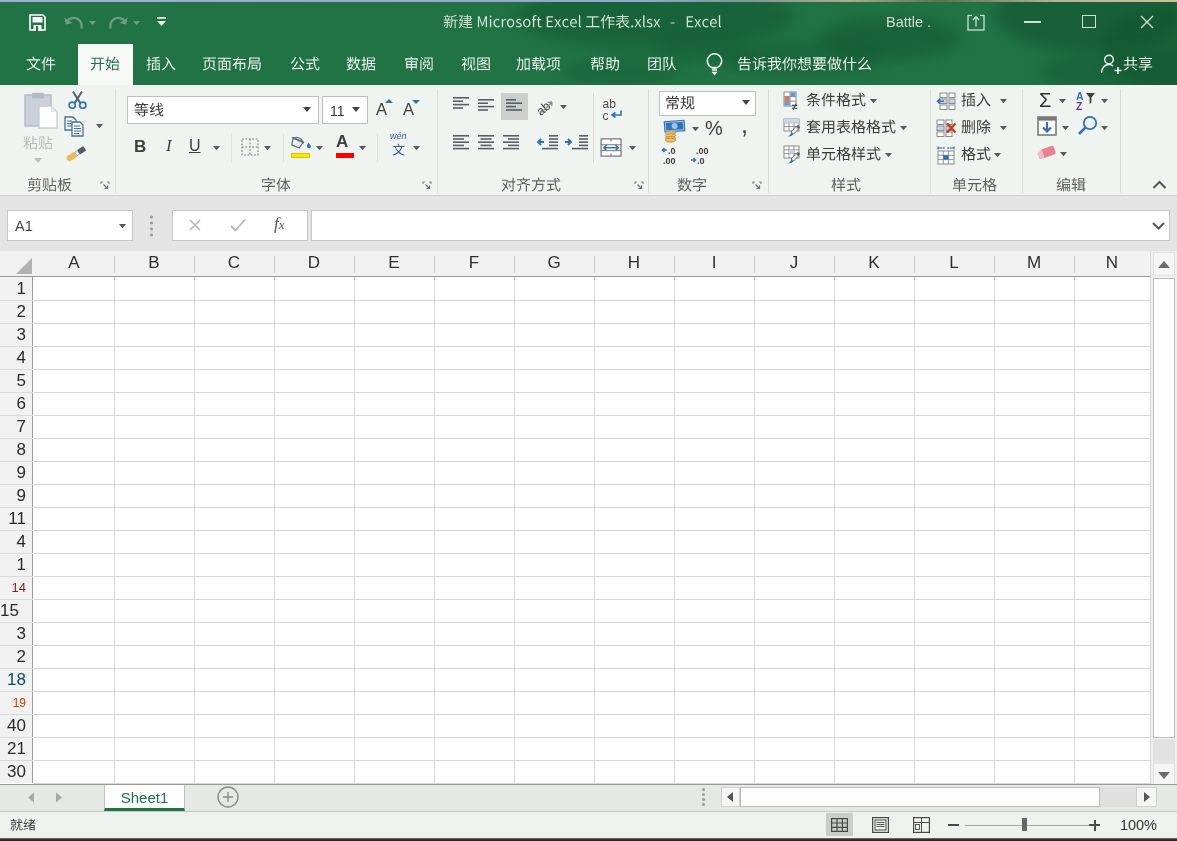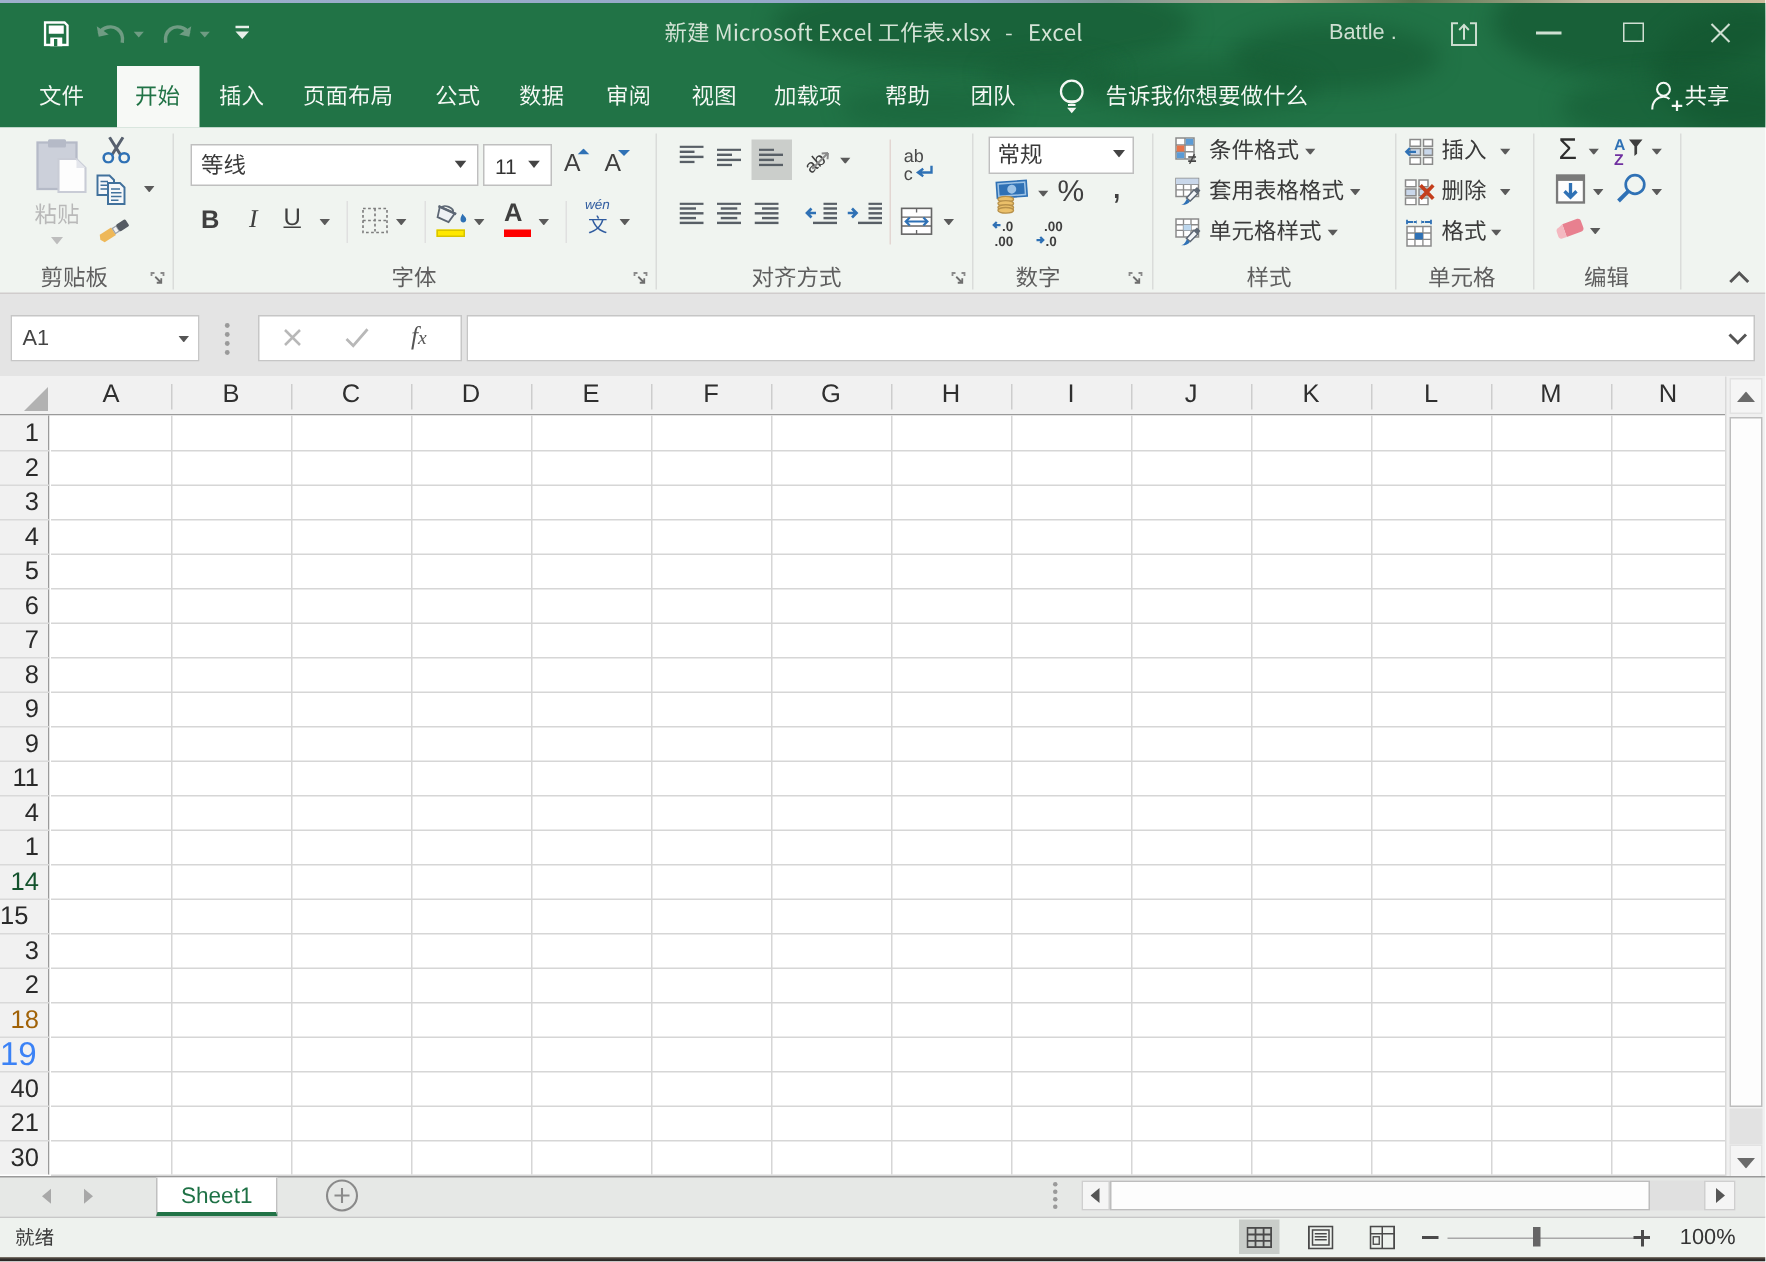--- a/index.html
+++ b/index.html
@@ -572,31 +572,31 @@
 <div class="ab" style="left:0;top:461px;width:26px;height:23px;font-size:17px;color:#2a2a2a;text-align:right;line-height:24px">9</div>
 <div class="ab" style="left:0px;top:461px;width:33px;height:1px;background:#d9d9d9"></div>
 <div class="ab" style="left:0;top:484px;width:26px;height:23px;font-size:17px;color:#2a2a2a;text-align:right;line-height:24px">9</div>
 <div class="ab" style="left:0px;top:484px;width:33px;height:1px;background:#d9d9d9"></div>
 <div class="ab" style="left:0;top:507px;width:26px;height:23px;font-size:17px;color:#2a2a2a;text-align:right;line-height:24px">11</div>
 <div class="ab" style="left:0px;top:507px;width:33px;height:1px;background:#d9d9d9"></div>
 <div class="ab" style="left:0;top:530px;width:26px;height:23px;font-size:17px;color:#2a2a2a;text-align:right;line-height:24px">4</div>
 <div class="ab" style="left:0px;top:530px;width:33px;height:1px;background:#d9d9d9"></div>
 <div class="ab" style="left:0;top:553px;width:26px;height:23px;font-size:17px;color:#2a2a2a;text-align:right;line-height:24px">1</div>
 <div class="ab" style="left:0px;top:553px;width:33px;height:1px;background:#d9d9d9"></div>
-<div class="ab" style="left:0;top:576px;width:26px;height:23px;font-size:17px;color:#14532d;text-align:right;line-height:24px">14</div>
+<div class="ab" style="left:0;top:576px;width:26px;height:23px;font-size:13px;color:#7f1d1d;text-align:right;line-height:24px">14</div>
 <div class="ab" style="left:0px;top:576px;width:33px;height:1px;background:#d9d9d9"></div>
 <div class="ab" style="left:0;top:599px;width:26px;height:23px;font-size:17px;color:#2a2a2a;line-height:24px">15</div>
 <div class="ab" style="left:0px;top:599px;width:33px;height:1px;background:#d9d9d9"></div>
 <div class="ab" style="left:0;top:622px;width:26px;height:23px;font-size:17px;color:#2a2a2a;text-align:right;line-height:24px">3</div>
 <div class="ab" style="left:0px;top:622px;width:33px;height:1px;background:#d9d9d9"></div>
 <div class="ab" style="left:0;top:645px;width:26px;height:23px;font-size:17px;color:#2a2a2a;text-align:right;line-height:24px">2</div>
 <div class="ab" style="left:0px;top:645px;width:33px;height:1px;background:#d9d9d9"></div>
-<div class="ab" style="left:0;top:668px;width:26px;height:23px;font-size:17px;color:#a16207;text-align:right;line-height:24px">18</div>
+<div class="ab" style="left:0;top:668px;width:26px;height:23px;font-size:17px;color:#0c4a6e;text-align:right;line-height:24px">18</div>
 <div class="ab" style="left:0px;top:668px;width:33px;height:1px;background:#d9d9d9"></div>
-<div class="ab" style="left:0;top:691px;width:26px;height:23px;font-size:22px;color:#3b82f6;line-height:24px">19</div>
+<div class="ab" style="left:0;top:691px;width:26px;height:23px;font-size:12px;color:#c2410c;text-align:right;line-height:24px">19</div>
 <div class="ab" style="left:0px;top:691px;width:33px;height:1px;background:#d9d9d9"></div>
 <div class="ab" style="left:0;top:714px;width:26px;height:23px;font-size:17px;color:#2a2a2a;text-align:right;line-height:24px">40</div>
 <div class="ab" style="left:0px;top:714px;width:33px;height:1px;background:#d9d9d9"></div>
 <div class="ab" style="left:0;top:737px;width:26px;height:23px;font-size:17px;color:#2a2a2a;text-align:right;line-height:24px">21</div>
 <div class="ab" style="left:0px;top:737px;width:33px;height:1px;background:#d9d9d9"></div>
 <div class="ab" style="left:0;top:760px;width:26px;height:23px;font-size:17px;color:#2a2a2a;text-align:right;line-height:24px">30</div>
 <div class="ab" style="left:0px;top:760px;width:33px;height:1px;background:#d9d9d9"></div>
 <div class="ab" style="left:114px;top:277px;width:1px;height:506px;background:#d6d6d6"></div>
 <div class="ab" style="left:194px;top:277px;width:1px;height:506px;background:#d6d6d6"></div>
 <div class="ab" style="left:274px;top:277px;width:1px;height:506px;background:#d6d6d6"></div>

